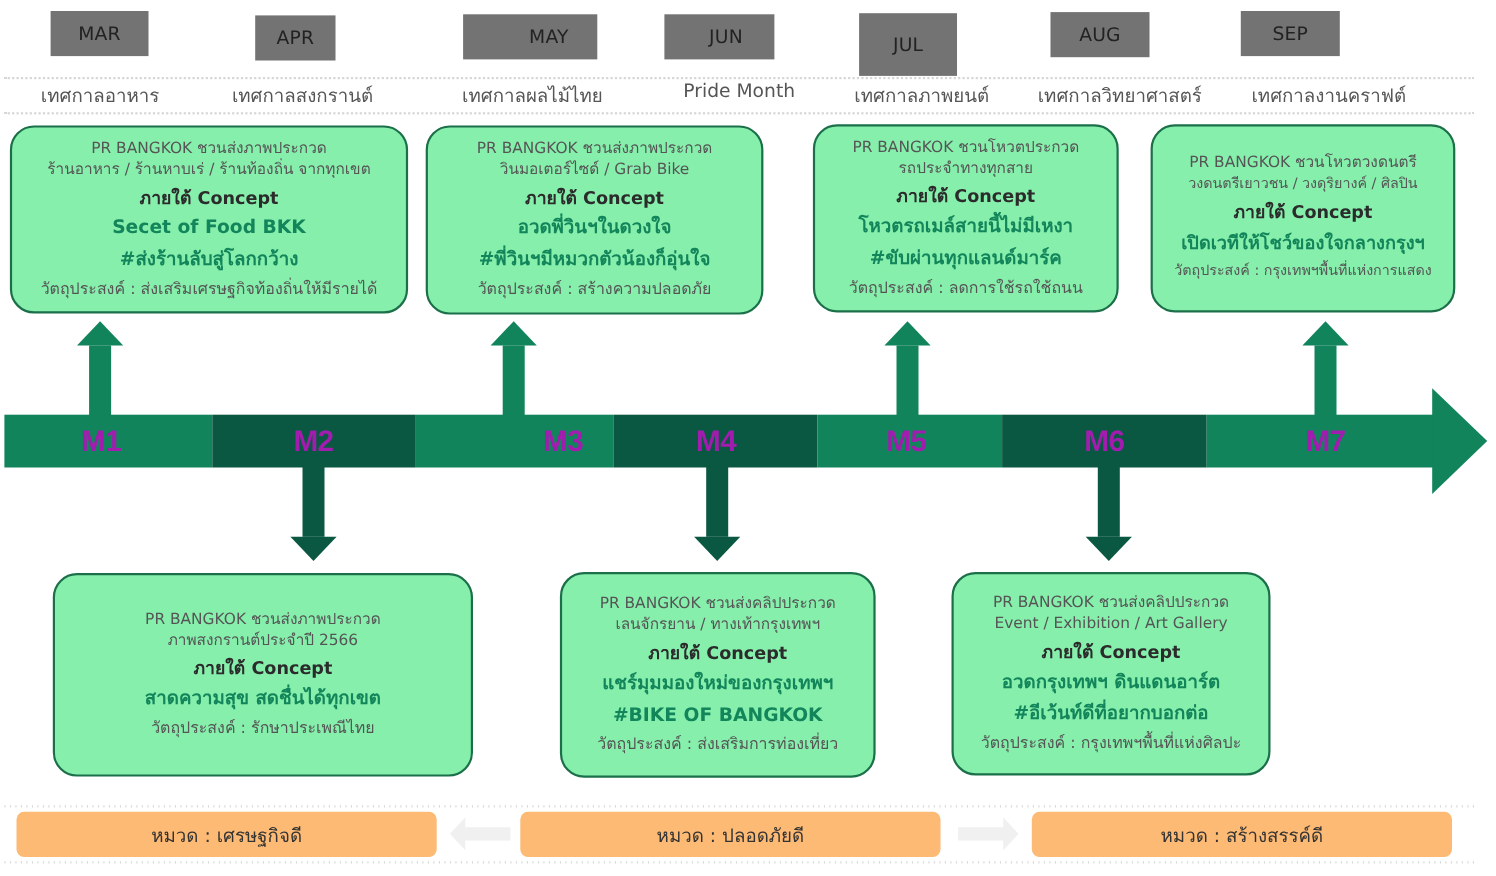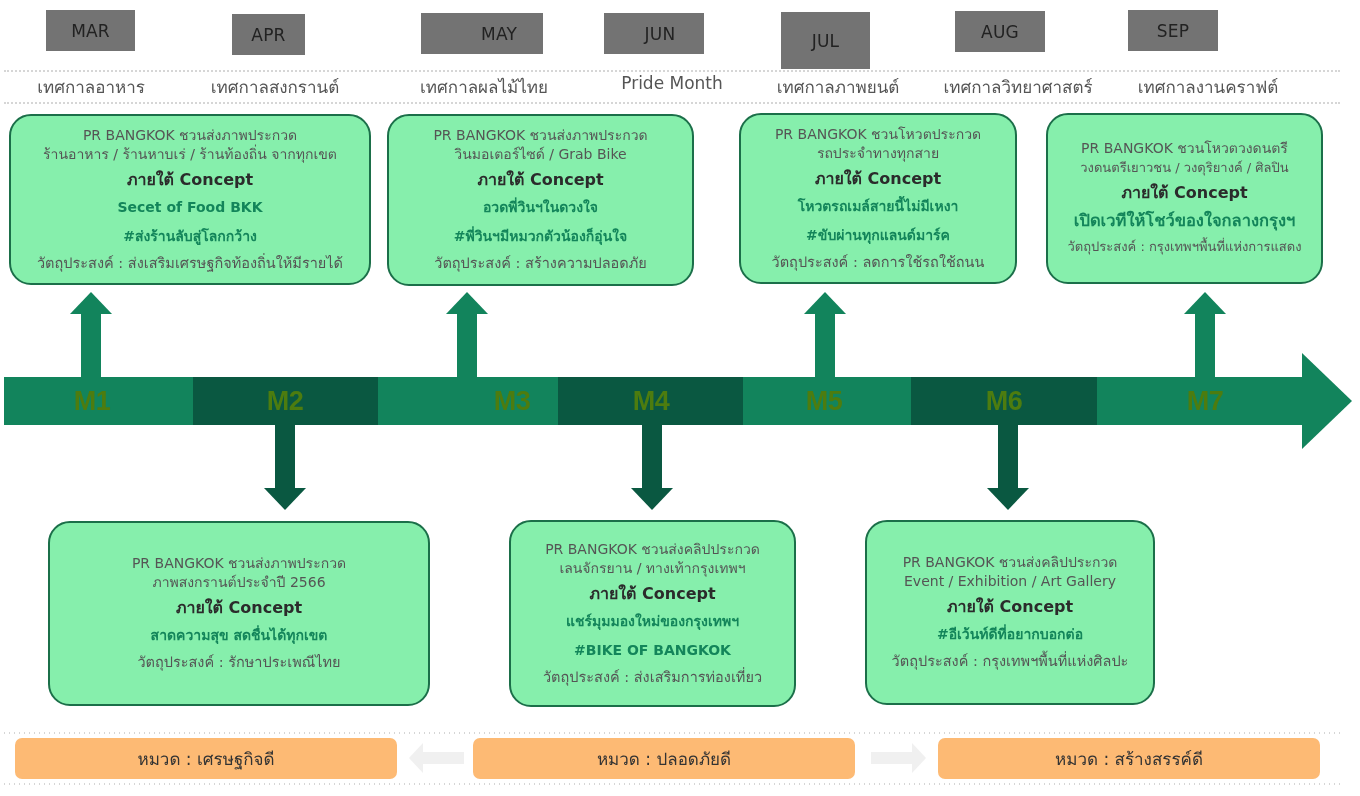--- a/index.html
+++ b/index.html
@@ -10,25 +10,25 @@
                letter-spacing: 0.2px; }
   .dots { position: absolute; left: 4px; right: 20px; height: 0;
           border-top: 2px dotted #d6d6d6; }
   .festival { position: absolute; top: 73px; font-size: 17px; color: #555;
               text-align: left; white-space: nowrap; transform: translateX(-50%); }
   .card { position: absolute; border: 2px solid #1b6f49; border-radius: 22px; background: #86efac;
           display: flex; flex-direction: column; align-items: center; justify-content: center;
           text-align: center; box-sizing: border-box; }
   .card .intro { font-size: 14px; color: #555; line-height: 19px; white-space: nowrap; }
   .card .concept { font-size: 16px; color: #2b2b2b; font-weight: bold; line-height: 26px; margin-top: 3px; }
-  .card .headline { font-size: 14px; color: #13855a; font-weight: bold; line-height: 29px; white-space: nowrap; }
+  .card .headline { font-size: 17px; color: #13855a; font-weight: bold; line-height: 29px; white-space: nowrap; }
   .card .objective { font-size: 14.5px; color: #555; line-height: 22px; margin-top: 1px; white-space: nowrap; }
   .timeline { position: absolute; left: 0; top: 0; }
   .seg-label { position: absolute; top: 380px; height: 42px; display: flex; align-items: center;
-               justify-content: center; color: #4d7c0f; font-weight: bold; font-size: 27px;
+               justify-content: center; color: #a21caf; font-weight: bold; font-size: 27px;
                font-family: "Liberation Sans", sans-serif; letter-spacing: -0.5px; transform: translateX(-50%); }
   .cat-box { position: absolute; top: 738px; height: 41px; background: #fdba74; border-radius: 7px;
              display: flex; align-items: center; justify-content: center; font-size: 17px; color: #333; }
 </style>
 </head>
 <body>
 
 <div class="month-tag" style="left:46px;top:10px;width:89px;height:41px;">MAR</div>
 <div class="month-tag" style="left:232px;top:14px;width:73px;height:41px;">APR</div>
 <div class="month-tag" style="left:421px;top:13px;width:88px;height:41px;padding-left:34px;">MAY</div>
@@ -152,19 +152,20 @@
   <div class="concept">ภายใต้ Concept</div>
   <div class="headline">แชร์มุมมองใหม่ของกรุงเทพฯ</div>
   <div class="headline">#BIKE OF BANGKOK</div>
   <div class="objective">วัตถุประสงค์ : ส่งเสริมการท่องเที่ยว</div>
 </div>
 
 <div class="card" style="left:865px;top:520px;width:290px;height:185px;">
   <div class="intro">PR BANGKOK ชวนส่งคลิปประกวด</div>
   <div class="intro">Event / Exhibition / Art Gallery</div>
   <div class="concept">ภายใต้ Concept</div>
+  <div class="headline">อวดกรุงเทพฯ ดินแดนอาร์ต</div>
   <div class="headline">#อีเว้นท์ดีที่อยากบอกต่อ</div>
   <div class="objective">วัตถุประสงค์ : กรุงเทพฯพื้นที่แห่งศิลปะ</div>
 </div>
 
 <div class="cat-box" style="left:15px;width:382px;">หมวด : เศรษฐกิจดี</div>
 <div class="cat-box" style="left:473px;width:382px;">หมวด : ปลอดภัยดี</div>
 <div class="cat-box" style="left:938px;width:382px;">หมวด : สร้างสรรค์ดี</div>
 
 </body></html>

